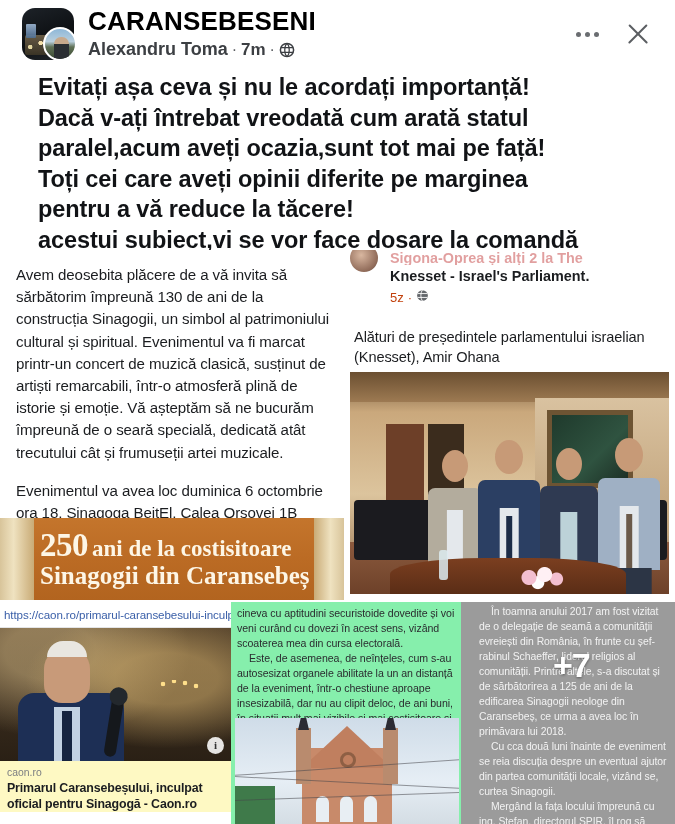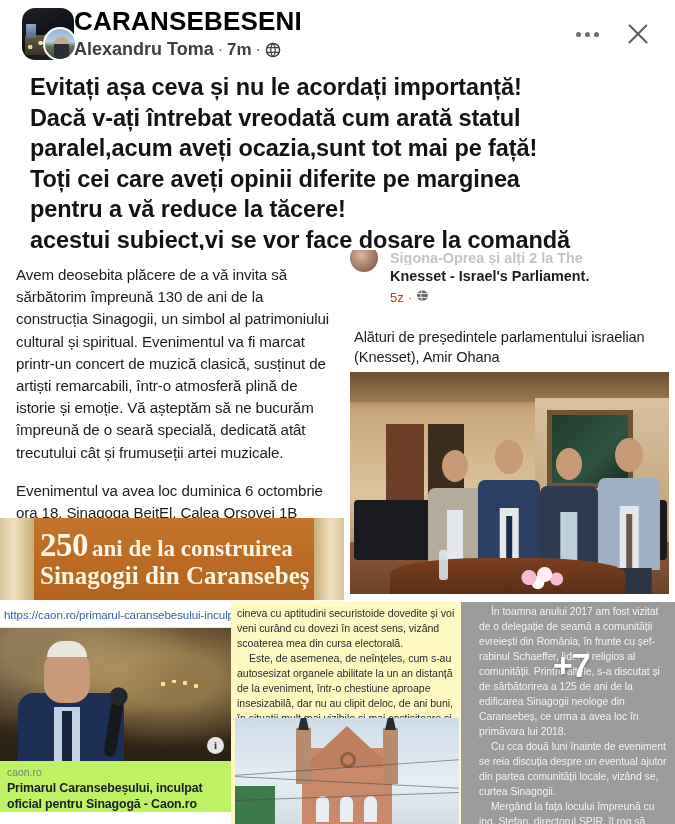--- a/index.html
+++ b/index.html
@@ -34,21 +34,21 @@
   .avatar-circle {
     position: absolute; right: -3px; bottom: -1px; width: 34px; height: 34px;
     border-radius: 50%; overflow: hidden; border: 2px solid #fff;
     background: linear-gradient(180deg,#8fb8d8 0%,#b9cfdd 42%,#5f7055 60%,#3a4a32 100%);
   }
   .avatar-circle::after {
     content:""; position:absolute; left:9px; top:8px; width:15px; height:26px;
     background: linear-gradient(180deg,#c7a98c 0 28%, #2b2f33 28% 100%);
     border-radius: 7px 7px 2px 2px;
   }
-  .head-text { flex: 1 1 auto; min-width: 0; }
+  .head-text { margin-left: 14px; flex: 1 1 auto; min-width: 0; }
   .group-name {
     font-size: 26px; font-weight: 700; letter-spacing: .2px; color: #000;
     line-height: 1.05; white-space: nowrap;
   }
   .byline { display: flex; align-items: center; gap: 4px; margin-top: 4px; }
   .author { font-size: 18px; font-weight: 700; color: #3c3f43; }
   .meta-dot { font-size: 16px; color: #5b5e62; }
   .meta-time { font-size: 17px; font-weight: 700; color: #3c3f43; }
   .globe-icon { display:inline-block; width:16px; height:16px; }
   .head-actions { display: flex; align-items: center; gap: 26px; padding-right: 14px; }
@@ -56,21 +56,21 @@
   .dots i { width: 5px; height: 5px; border-radius: 50%; background: #6a6d71; display: block; }
   .close-x { width: 26px; height: 26px; position: relative; }
   .close-x::before, .close-x::after {
     content:""; position:absolute; left:0; top:12px; width:26px; height:2.4px;
     background:#5b5e62; border-radius:2px;
   }
   .close-x::before { transform: rotate(45deg); }
   .close-x::after { transform: rotate(-45deg); }
 
   
-  .post-body { padding: 6px 14px 8px 30px; }
+  .post-body { padding: 6px 14px 8px 38px; }
   .post-body p {
     font-size: 23.5px; font-weight: 700; color: #111316;
     line-height: 1.30; letter-spacing: -0.1px;
   }
 
   
   .collage { position: absolute; left: 0; top: 250px; width: 675px; height: 574px; background:#fff; }
 
   .cell { position: absolute; overflow: hidden; background: #fff; }
 
@@ -128,26 +128,26 @@
   .lp-body { position:absolute; left:2px; bottom:0; width:106px; height:68px; background:#1d2f55; border-radius:16px 16px 0 0; }
   .lp-shirt { position:absolute; left:38px; bottom:0; width:26px; height:54px; background:#c3d2e2; }
   .lp-tie { position:absolute; left:46px; bottom:0; width:10px; height:50px; background:#16243f; }
   .lp-mic { position:absolute; left:92px; bottom:4px; width:12px; height:62px; background:#15181c; border-radius:6px; transform: rotate(9deg); }
   .lp-mic::before { content:""; position:absolute; left:-3px; top:-8px; width:18px; height:18px; border-radius:50%; background:#23282d;}
   .info-badge {
     position:absolute; right:7px; bottom:7px; width:17px; height:17px; border-radius:50%;
     background: rgba(255,255,255,.88); color:#333; font-size:11px; font-weight:700;
     font-family:"Liberation Serif", serif; display:flex; align-items:center; justify-content:center;
   }
-  .link-caption { padding: 6px 7px 0 7px; background:#bef264;}
+  .link-caption { padding: 6px 7px 0 7px; background:#fef9c3;}
   .link-domain { font-size: 10.4px; color:#7b7e82; line-height:1.1; }
   .link-title { font-size: 12.4px; font-weight: 700; color:#1b1d20; line-height: 1.3; margin-top: 2px; letter-spacing:-.15px;}
 
   
-  .c-mid { left: 231px; top: 352px; width: 230px; height: 222px; background:#fef9c3; }
+  .c-mid { left: 231px; top: 352px; width: 230px; height: 222px; background:#86efac; }
   .mid-text { padding: 4px 4px 0 6px; }
   .mid-text p { font-size: 10.6px; color: #2a2c2f; line-height: 1.42; letter-spacing:-.05px; }
   .mid-text p.ind { text-indent: 12px; }
   .mid-photo { position: absolute; left:4px; right:2px; bottom: 0; height: 106px; overflow:hidden;
     background: linear-gradient(180deg,#cfdce8 0%, #e6eef5 60%, #d4dde4 100%);
   }
   .syn { position:absolute; left:50%; transform:translateX(-50%); bottom:0; width:118px; height:98px; }
   .syn-facade { position:absolute; left:14px; bottom:0; width:90px; height:76px; background:#c88a6a; }
   .syn-gable { position:absolute; left:14px; bottom:56px; width:90px; height:42px; background:#c07f5f;
      clip-path: polygon(0 100%, 50% 0, 100% 100%); }
@@ -170,21 +170,21 @@
     position:absolute; left: 92px; top: 44px;
     font-size: 34px; font-weight: 700; color:#ffffff;
     text-shadow: 0 1px 3px rgba(0,0,0,.45); letter-spacing:-1px;
   }
 
   
   .c-share { left: 344px; top: 0; width: 331px; height: 352px; background:#fff; }
   .share-head { padding: 0 8px 0 8px; position: relative; height: 72px; overflow:hidden; }
   .share-ava { position:absolute; left:6px; top:-6px; width:28px; height:28px; border-radius:50%;
      background: radial-gradient(circle at 40% 40%, #d9b7a0, #8f6a58 70%, #4b3a31); }
-  .share-l1 { margin-left: 38px; padding-top: 0; font-size: 14.4px; font-weight:700; color:#737373;
+  .share-l1 { margin-left: 38px; padding-top: 0; font-size: 14.4px; font-weight:700; color:#b91c1c;
      white-space: nowrap; line-height: 1.2; height: 15px; overflow:hidden; opacity:.42; }
   .share-l2 { margin-left: 38px; font-size: 14.4px; font-weight:700; color:#1b1d20; line-height: 1.35; margin-top:2px;}
   .share-time { margin-left: 38px; display:flex; align-items:center; gap:4px; margin-top:3px; }
   .share-time span { font-size: 13px; color:#c2410c; }
   .share-cap { padding: 6px 3px 8px 10px; }
   .share-cap p { font-size: 14.6px; color:#1b1d20; line-height:1.36; letter-spacing:-.1px; }
   .share-photo { position:absolute; left:6px; top:122px; width: 319px; height: 222px; overflow:hidden;
      background: linear-gradient(180deg,#6c5336 0%, #caa87c 18%, #dcc49d 55%, #8e6a48 100%); }
   .sp-ceiling { position:absolute; left:0; top:0; width:100%; height:30px; background: linear-gradient(180deg,#6b4f31,#9d7a52); }
   .sp-wallR { position:absolute; right:0; top:26px; width:42%; height:62%;
@@ -259,21 +259,21 @@
 
     <div class="cell c-invite">
       <p>Avem deosebita plăcere de a vă invita să sărbătorim împreună 130 de ani de la construcția Sinagogii, un simbol al patrimoniului cultural și spiritual. Evenimentul va fi marcat printr-un concert de muzică clasică, susținut de artiști remarcabili, într-o atmosferă plină de istorie și emoție. Vă așteptăm să ne bucurăm împreună de o seară specială, dedicată atât trecutului cât și frumuseții artei muzicale.</p>
       <p>Evenimentul va avea loc duminica 6 octombrie ora 18, Sinagoga BeitEl, Calea Orsovei 1B</p>
     </div>
 
     <div class="cell c-banner">
       <div class="banner-inner">
         <div class="banner-l1">
           <span class="num">250</span>
-          <span class="rest">ani de la construirea</span>
+          <span class="rest">ani de la costisitoare</span>
         </div>
         <div class="banner-l2">Sinagogii din Caransebeș</div>
       </div>
     </div>
 
     <div class="cell c-link">
       <div class="link-url">https://caon.ro/primarul-caransebesului-inculpat-oficial-pentru-sinagoga/2374750/</div>
       <div class="link-photo">
         <div class="lp-wall"></div>
         <div class="lp-candles"></div>

